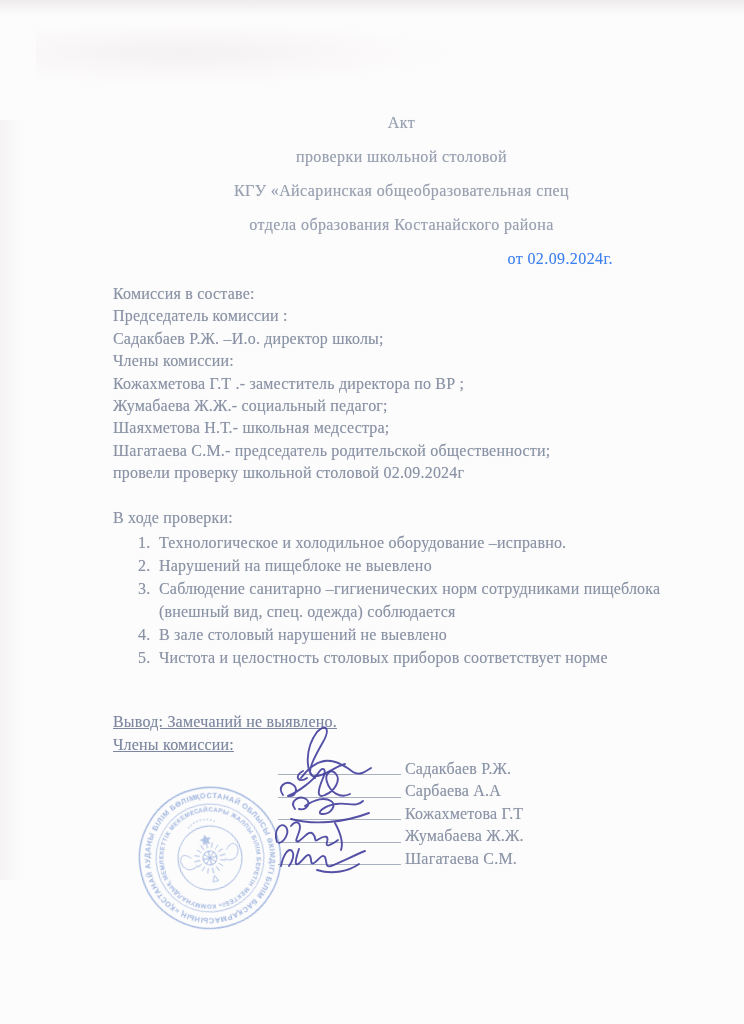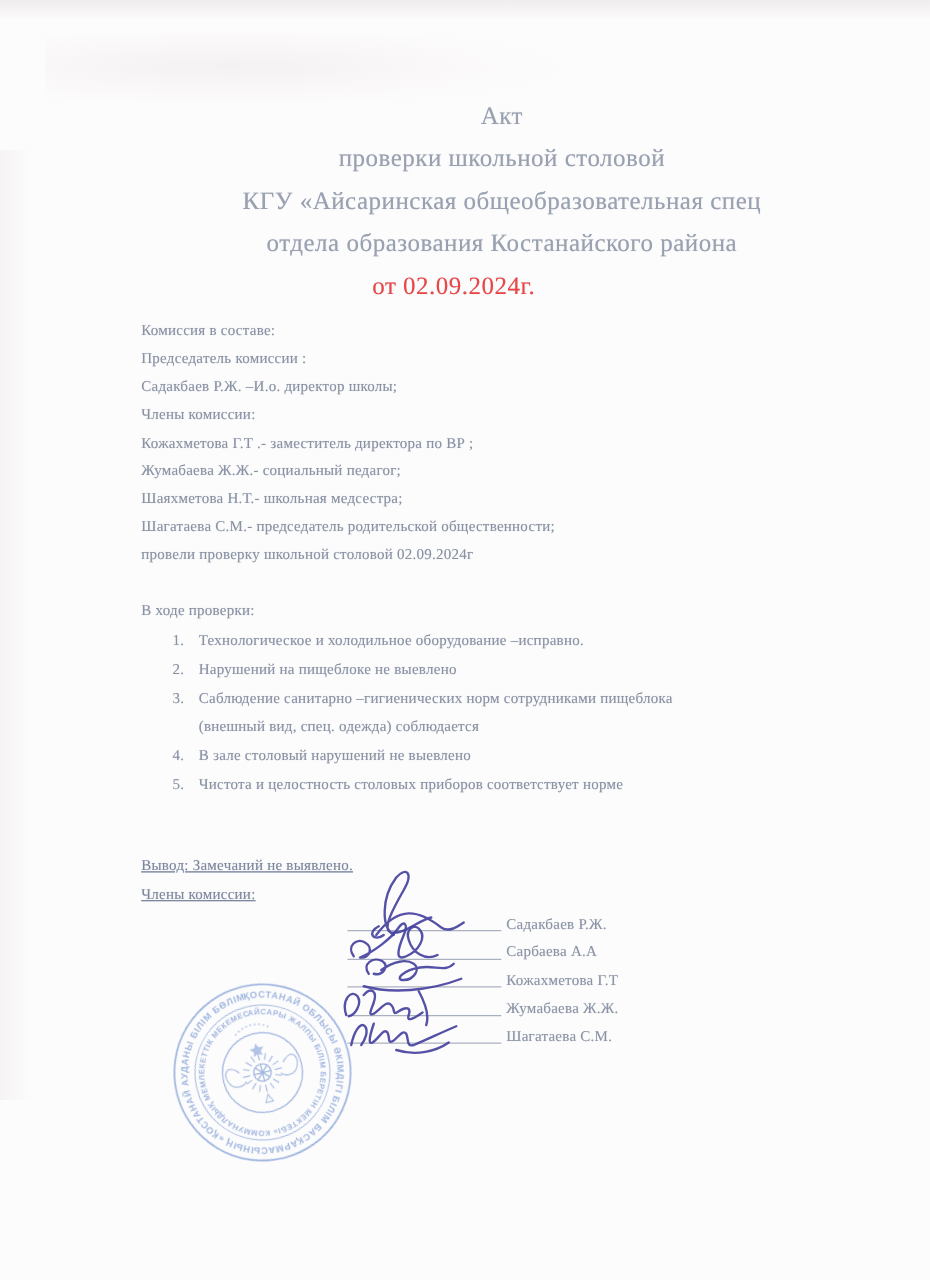--- a/index.html
+++ b/index.html
@@ -17,31 +17,31 @@
     background:linear-gradient(rgba(206,200,204,.30),rgba(255,255,255,0));}
   .scan-smudge{position:absolute;top:26px;left:36px;width:420px;height:60px;
     background:radial-gradient(ellipse at 35% 45%,rgba(214,203,210,.22),transparent 70%);}
   .scan-left{position:absolute;top:120px;left:0;width:26px;height:760px;
     background:linear-gradient(90deg,rgba(222,218,221,.25),transparent);}
 
   .content{position:relative;z-index:2;}
 
   .header{
     margin-left:113px;width:577px;
-    padding-top:76px;
+    padding-top:106px;
     text-align:center;
-    font-size:20px;line-height:34px;
+    font-size:16px;line-height:34px;
     color:#99a1b1;letter-spacing:.4px;
     text-shadow:0 0 .7px rgba(150,160,178,.55);
   }
-  .header .date-line{text-align:center;padding-right:77px;color:#ef4444;}
+  .header .date-line{text-align:right;padding-right:77px;color:#3b82f6;}
 
   .body-text{
     margin-left:113px;margin-right:40px;
-    font-size:12px;line-height:22.4px;
+    font-size:16px;line-height:22.4px;
     color:#8a93a5;letter-spacing:.2px;
     text-shadow:0 0 .7px rgba(140,152,172,.5);
   }
   .commission{margin-top:7px;}
   .inspection-heading{margin-top:22px;}
   .insp-list{margin-top:2px;line-height:23px;max-width:585px;}
   .li{position:relative;margin-left:25px;padding-left:21px;}
   .li .num{position:absolute;left:0;}
   .conclusion{margin-top:42px;line-height:22.5px;color:#7d87a0;text-decoration:underline;}
 

